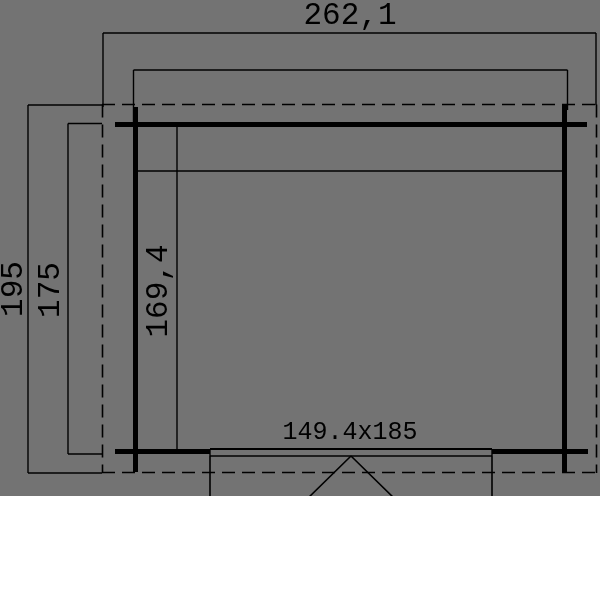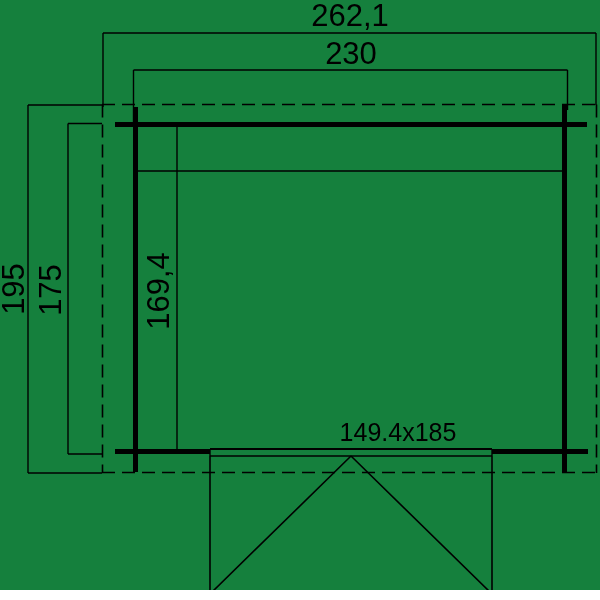--- a/index.html
+++ b/index.html
@@ -1,22 +1,22 @@
 <!DOCTYPE html>
 <html><head>
 <meta charset="utf-8">
 <style>
   html, body { margin: 0; padding: 0; background: #ffffff; }
   .canvas {
     position: relative;
     width: 600px;
-    height: 590px;
-    background: #15803d;
+    height: 496px;
+    background: #737373;
     overflow: hidden;
-    font-family: Liberation Sans, sans-serif;
+    font-family: Liberation Mono, monospace;
   }
   .canvas svg { position: absolute; left: 0; top: 0; }
   .lbl {
     position: absolute;
     color: #000000;
     font-size: 31px;
     line-height: 1;
     white-space: nowrap;
     transform: translate(-50%, -50%);
   }
@@ -87,24 +87,23 @@
       <g stroke-width="1.6">
         <path d="M 210 456 L 210 594 L 351 456"></path>
         <path d="M 492 456 L 492 594 L 351 456"></path>
       </g>
 
     </g>
   </svg>
 
   <div class="lbl" style="left:350px; top:15px;">262,1</div>
 
-  <div class="lbl" style="left:351px; top:53px;">230</div>
 
 
   <div class="lbl rot" style="left:13px; top:289px;">195</div>
 
   <div class="lbl rot" style="left:50px; top:290px;">175</div>
 
   <div class="lbl rot" style="left:158px; top:291px;">169,4</div>
 
-  <div class="lbl door" style="left:350px; top:432px;margin-left:48px;">149.4x185</div>
+  <div class="lbl door" style="left:350px; top:432px;">149.4x185</div>
 
 </div>
 
 </body></html>

